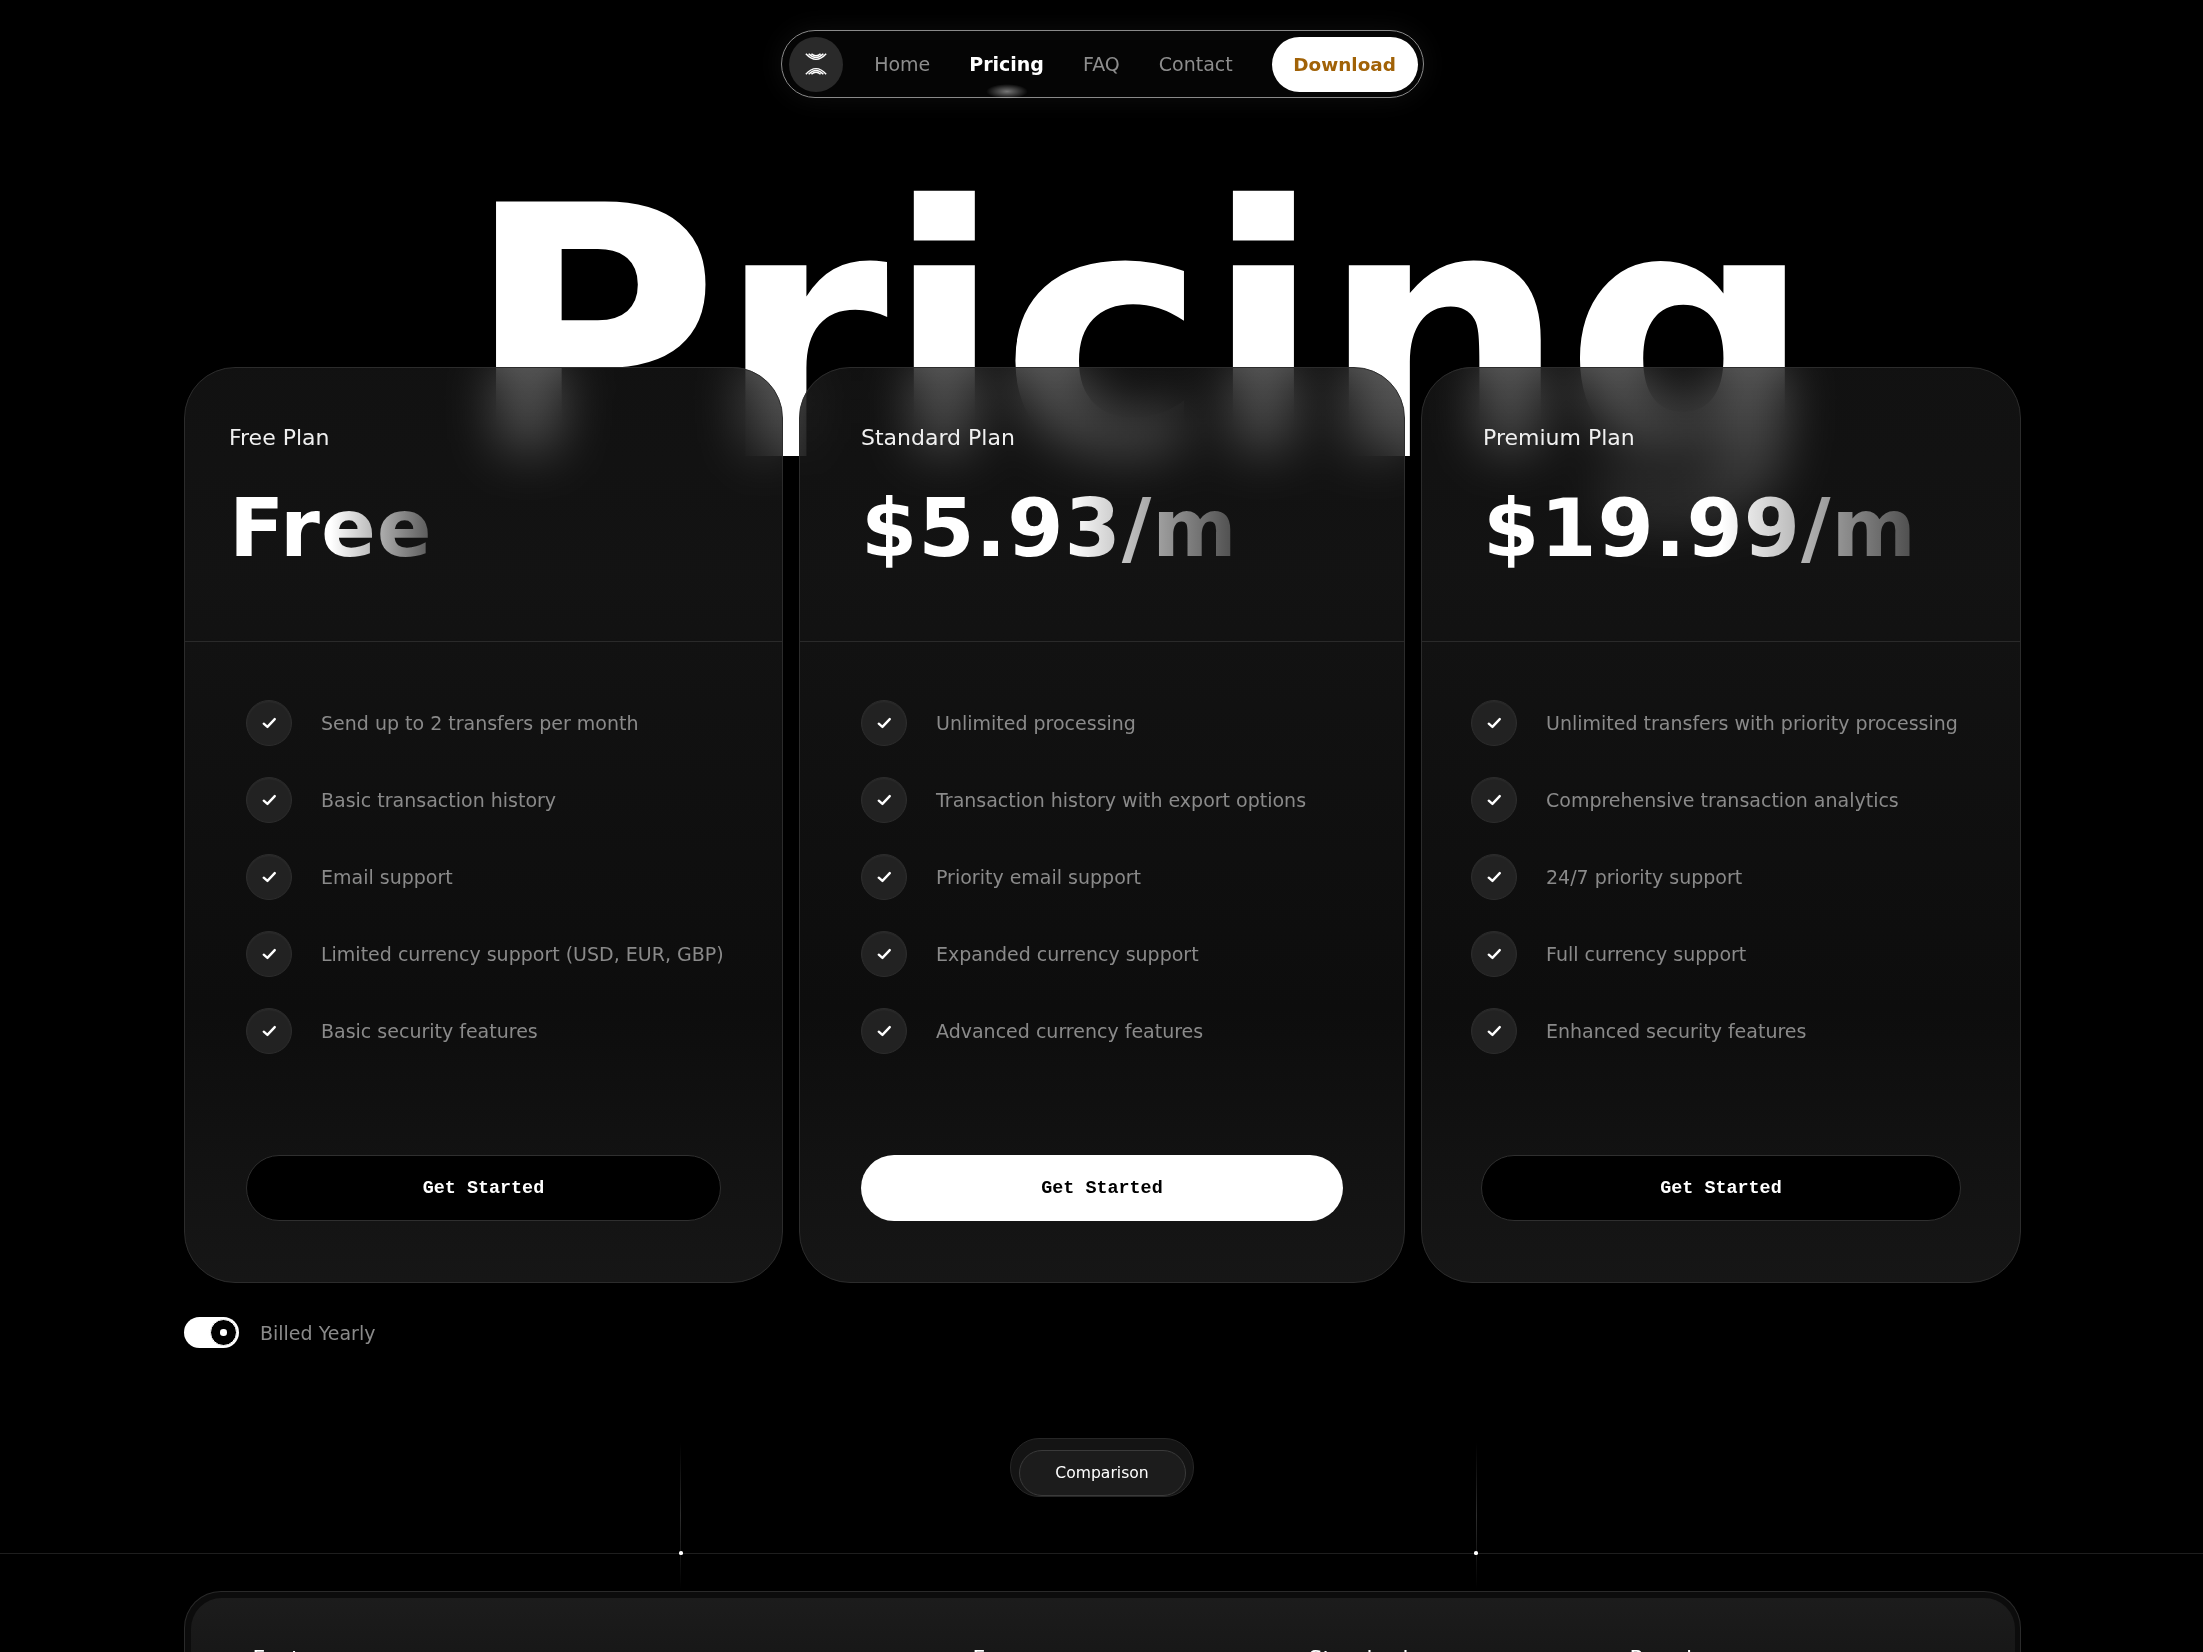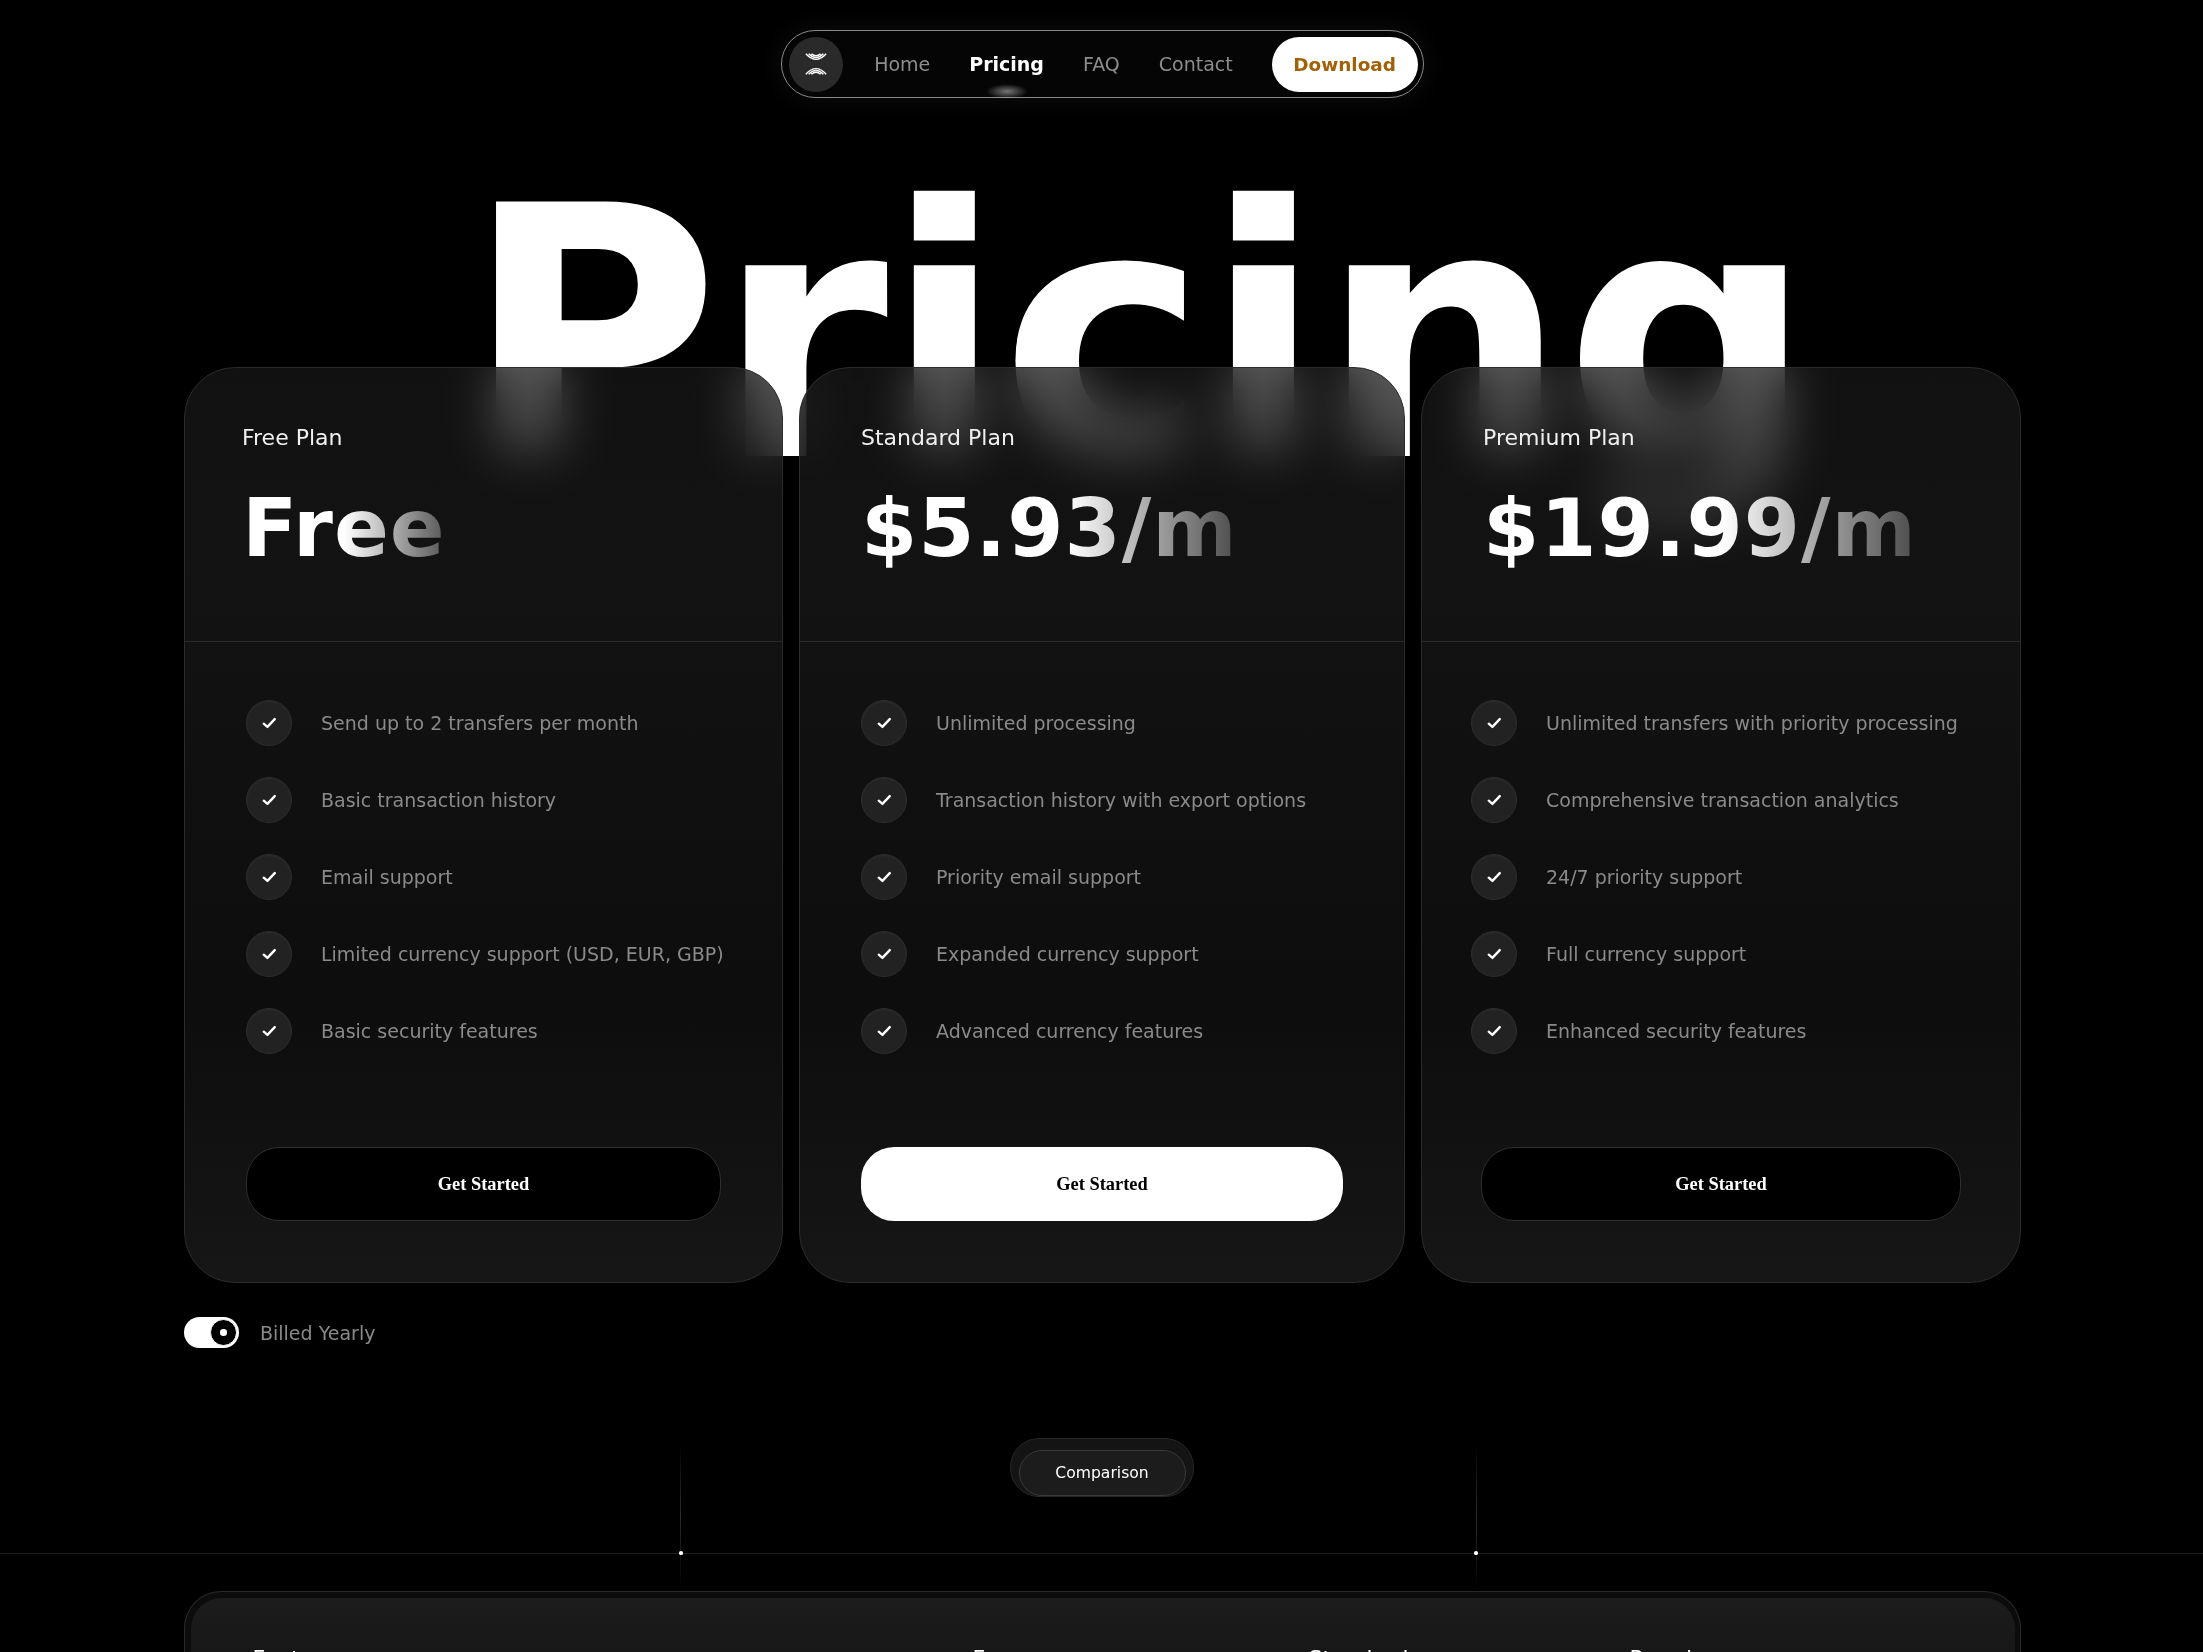--- a/index.html
+++ b/index.html
@@ -42,41 +42,41 @@
   .card {
     position: absolute; top: 367px; height: 916px; border-radius: 51px;
     border: 1.8px solid #2c2c2c;
     background: linear-gradient(180deg, rgba(24,24,24,0.72) 0%, rgba(20,20,20,0.94) 22%, #0d0d0d 70%, #161616 100%);
     backdrop-filter: blur(26px); -webkit-backdrop-filter: blur(26px);
     overflow: hidden;
   }
   .card.c1 { left: 184px; width: 599px; }
   .card.c2 { left: 799px; width: 606px; }
   .card.c3 { left: 1421px; width: 600px; }
-  .card .top { height: 274px; border-bottom: 1.8px solid #2a2a2a; padding: 57px 0 0 57px; }
+  .card .top { height: 274px; border-bottom: 1.8px solid #2a2a2a; padding: 57px 0 0 44px; }
   .card .plan-name { font-size: 22px; color: #f0f0f0; }
   .card .price {
     margin-top: 31px; font-size: 81px; font-weight: bold; letter-spacing: 0.9px;
     background: linear-gradient(90deg, #fff 0%, #fff 55%, #4a4a4a 100%);
     -webkit-background-clip: text; background-clip: text; color: transparent;
     display: inline-block;
   }
   .card.c1 .price { background: linear-gradient(90deg, #fff 0%, #fff 50%, #555 100%); -webkit-background-clip: text; background-clip: text; }
   .card .features { padding: 57px 0 0 61px; list-style: none; }
   .card .feature { display: flex; align-items: center; height: 48px; margin-bottom: 29px; }
   .card .check {
     width: 46px; height: 46px; border-radius: 50%; background: #222;
     border: 0.9px solid #2d2d2d; display: flex; align-items: center; justify-content: center;
     box-shadow: inset 0 0.9px 1.8px rgba(255,255,255,0.05);
   }
   .card .feature-text { margin-left: 29px; font-size: 19px; color: #8a8a8a; }
   .card .cta {
-    position: absolute; left: 61px; right: 61px; bottom: 61px; height: 74px;
+    position: absolute; left: 61px; right: 61px; bottom: 61px; height: 66px;
     border-radius: 33px; background: #000; border: 1.8px solid #2f2f2f;
-    color: #fff; font-size: 18.4px; font-weight: bold; font-family: Liberation Serif, serif;
+    color: #fff; font-size: 18.4px; font-weight: bold; font-family: Liberation Mono, monospace;
     cursor: pointer;
   }
   .card.c2 .cta { background: #fff; color: #000; border: none; }
   .card.c3 .cta { left: 59px; right: 59px; }
   .card.c2 .features, .card.c2 .top { padding-left: 61px; }
   .card.c3 .features { padding-left: 49px; }
   .card.c3 .top { padding-left: 61px; }
 
   
   .billing { position: absolute; left: 184px; top: 1317px; display: flex; align-items: center; }

